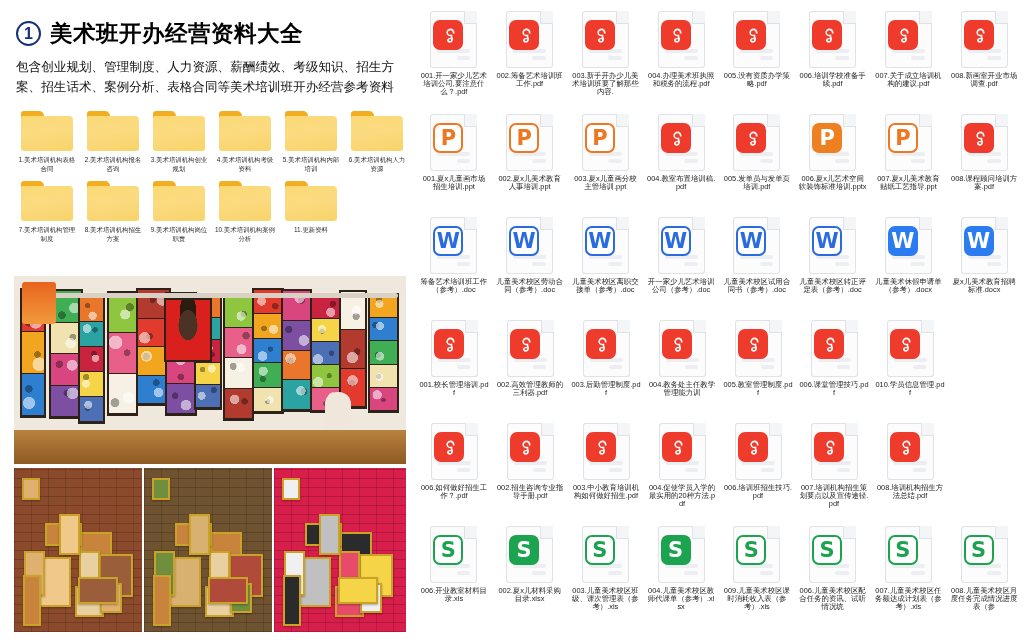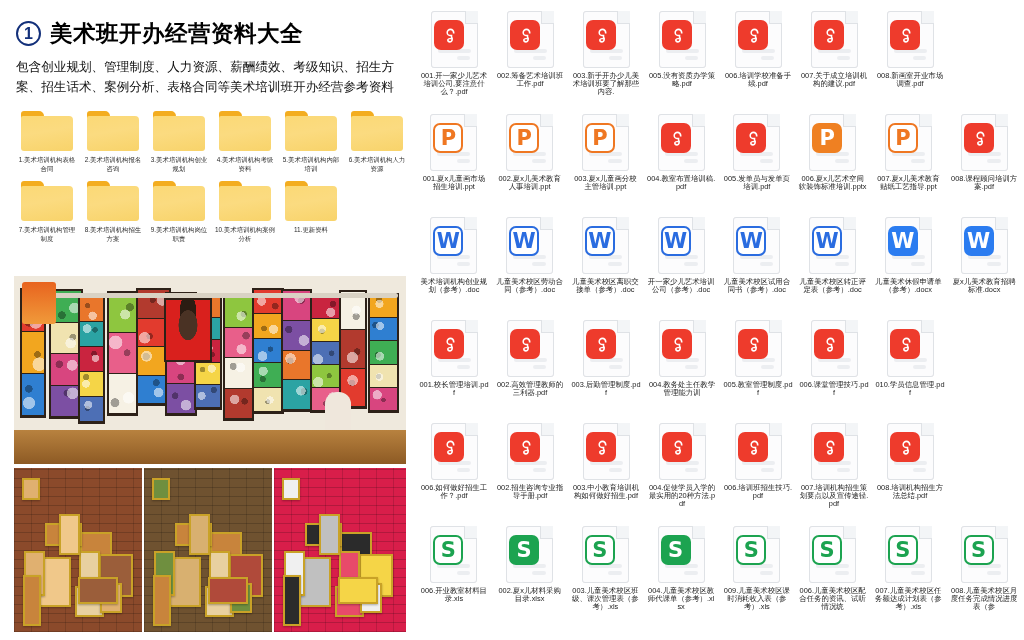--- a/index.html
+++ b/index.html
@@ -425,20 +425,36 @@
             <div class="lines">
               <i></i>
               <i class="s"></i>
             </div>
             <div class="badge pdf">
               <svg width="19" height="19" viewBox="0 0 24 24" aria-hidden="true">
                 <path fill="#fff" d="M14.6 3.2c-2.9 0-5.2 2.3-5.2 5.1 0 2.6 1.9 4.5 4.3 4.5h1.2v2.4h-1.3c-2 0-3.4 1.2-3.4 2.9 0 1.7 1.4 2.9 3.4 2.9 2.3 0 4-1.7 4-4.1v-2.5h-2.1v2.5c0 1.2-.8 2-1.9 2-.9 0-1.5-.5-1.5-1.1 0-.6.5-1 1.4-1h3.3V10.9h-3.3c-1.3 0-2.2-1-2.2-2.5 0-1.7 1.3-3 3.1-3 1.8 0 3.1 1.3 3.1 3.1v1h2.1v-1c0-3-2.2-5.3-5-5.3z"></path>
               </svg>
             </div>
           </div>
+          <div class="file-lbl">004.办理美术班执照和税务的流程.pdf</div>
+        </div>
+        <div class="file-cell">
+          <div class="doc">
+            <div class="page"></div>
+            <div class="foldline"></div>
+            <div class="lines">
+              <i></i>
+              <i class="s"></i>
+            </div>
+            <div class="badge pdf">
+              <svg width="19" height="19" viewBox="0 0 24 24" aria-hidden="true">
+                <path fill="#fff" d="M14.6 3.2c-2.9 0-5.2 2.3-5.2 5.1 0 2.6 1.9 4.5 4.3 4.5h1.2v2.4h-1.3c-2 0-3.4 1.2-3.4 2.9 0 1.7 1.4 2.9 3.4 2.9 2.3 0 4-1.7 4-4.1v-2.5h-2.1v2.5c0 1.2-.8 2-1.9 2-.9 0-1.5-.5-1.5-1.1 0-.6.5-1 1.4-1h3.3V10.9h-3.3c-1.3 0-2.2-1-2.2-2.5 0-1.7 1.3-3 3.1-3 1.8 0 3.1 1.3 3.1 3.1v1h2.1v-1c0-3-2.2-5.3-5-5.3z"></path>
+              </svg>
+            </div>
+          </div>
           <div class="file-lbl">005.没有资质办学策略.pdf</div>
         </div>
         <div class="file-cell">
           <div class="doc">
             <div class="page"></div>
             <div class="foldline"></div>
             <div class="lines">
               <i></i>
               <i class="s"></i>
             </div>
@@ -609,21 +625,21 @@
             <div class="page"></div>
             <div class="foldline"></div>
             <div class="lines">
               <i></i>
               <i class="s"></i>
             </div>
             <div class="badge doc">
               <span class="wps">W</span>
             </div>
           </div>
-          <div class="file-lbl">美术培训机构创业规划（参考）.doc</div>
+          <div class="file-lbl">筹备艺术培训班工作（参考）.doc</div>
         </div>
         <div class="file-cell">
           <div class="doc">
             <div class="page"></div>
             <div class="foldline"></div>
             <div class="lines">
               <i></i>
               <i class="s"></i>
             </div>
             <div class="badge doc">

